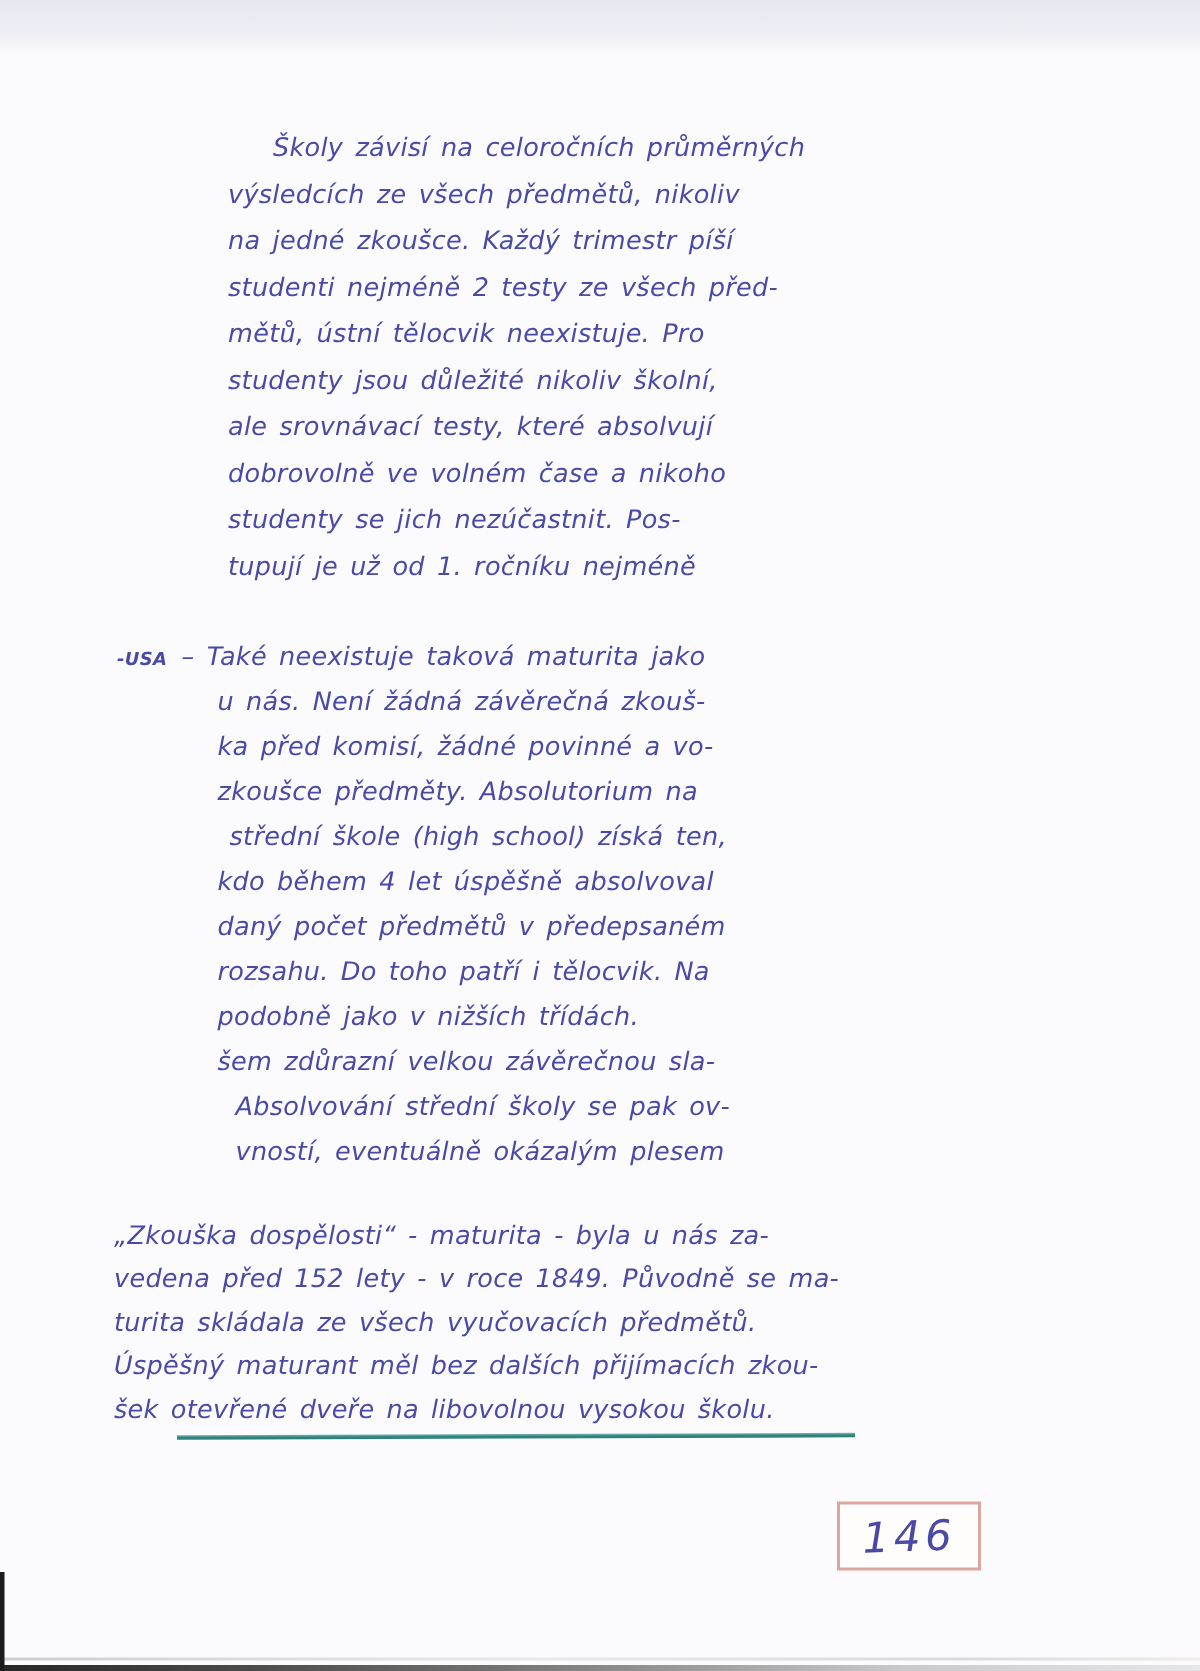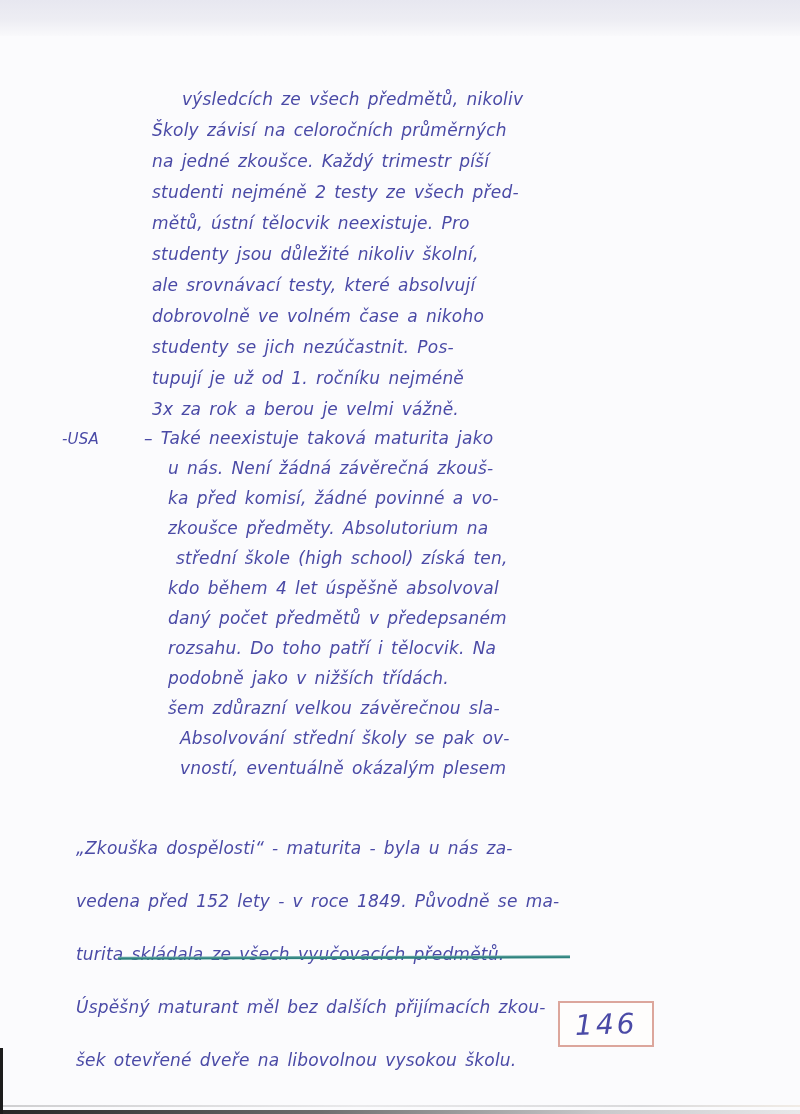--- a/index.html
+++ b/index.html
@@ -36,30 +36,30 @@
     word-spacing:2.5px;
   }
   .textblock { position:absolute; }
   .textblock .line {
     white-space:nowrap;
     font-size:17px;
   }
   .block-a { left:152px; top:84px; }
   .block-a .line { height:31px; line-height:31px; }
   .block-a .line:first-child { padding-left:30px; }
-  .block-b { left:144px; top:423px; }
+  .block-b { left:121px; top:423px; }
   .block-b .line { height:30px; line-height:30px; padding-left:24px; }
   .block-b .line:first-child { padding-left:0; }
   .block-b .line:nth-child(5) { padding-left:32px; }
   .block-b .line:nth-child(n+11) { padding-left:36px; }
   .block-c { left:76px; top:810px; }
-  .block-c .line { height:29px; line-height:29px;margin-top:24px; }
+  .block-c .line { height:29px; line-height:29px; }
   .margin-label {
-    position:absolute; left:62px; top:424px;
-    font-size:15px; height:30px; line-height:30px;
+    position:absolute; left:78px; top:424px;
+    font-size:12px; height:30px; line-height:30px;font-weight:bold;
   }
   .rule {
     position:absolute; left:118px; top:956px; width:452px; height:3px;
     background:linear-gradient(180deg,#79b5b1 0%,#2e827e 55%,#2e827e 100%);
     transform:rotate(-0.2deg);
   }
   .pagenum-box {
     position:absolute; left:558px; top:1001px; width:92px; height:42px;
     border:2px solid #dca69c; background:#fefdfc;
     display:flex; align-items:center; justify-content:center;
@@ -69,31 +69,30 @@
   }
 </style>
 </head>
 <body>
 
 <div class="page">
 
   <div class="scan-top-band"></div>
 
   <div class="textblock block-a hw">
+      <div class="line">Školy závisí na celoročních průměrných</div>
       <div class="line">výsledcích ze všech předmětů, nikoliv</div>
-      <div class="line">Školy závisí na celoročních průměrných</div>
       <div class="line">na jedné zkoušce. Každý trimestr píší</div>
       <div class="line">studenti nejméně 2 testy ze všech před-</div>
       <div class="line">mětů, ústní tělocvik neexistuje. Pro</div>
       <div class="line">studenty jsou důležité nikoliv školní,</div>
       <div class="line">ale srovnávací testy, které absolvují</div>
       <div class="line">dobrovolně ve volném čase a nikoho</div>
       <div class="line">studenty se jich nezúčastnit. Pos-</div>
       <div class="line">tupují je už od 1. ročníku nejméně</div>
-      <div class="line">3x za rok a berou je velmi vážně.</div>
     </div>
 
   <div class="margin-label hw">-USA</div>
 
   <div class="textblock block-b hw">
       <div class="line">– Také neexistuje taková maturita jako</div>
       <div class="line">u nás. Není žádná závěrečná zkouš-</div>
       <div class="line">ka před komisí, žádné povinné a vo-</div>
       <div class="line">zkoušce předměty. Absolutorium na</div>
       <div class="line">střední škole (high school) získá ten,</div>

